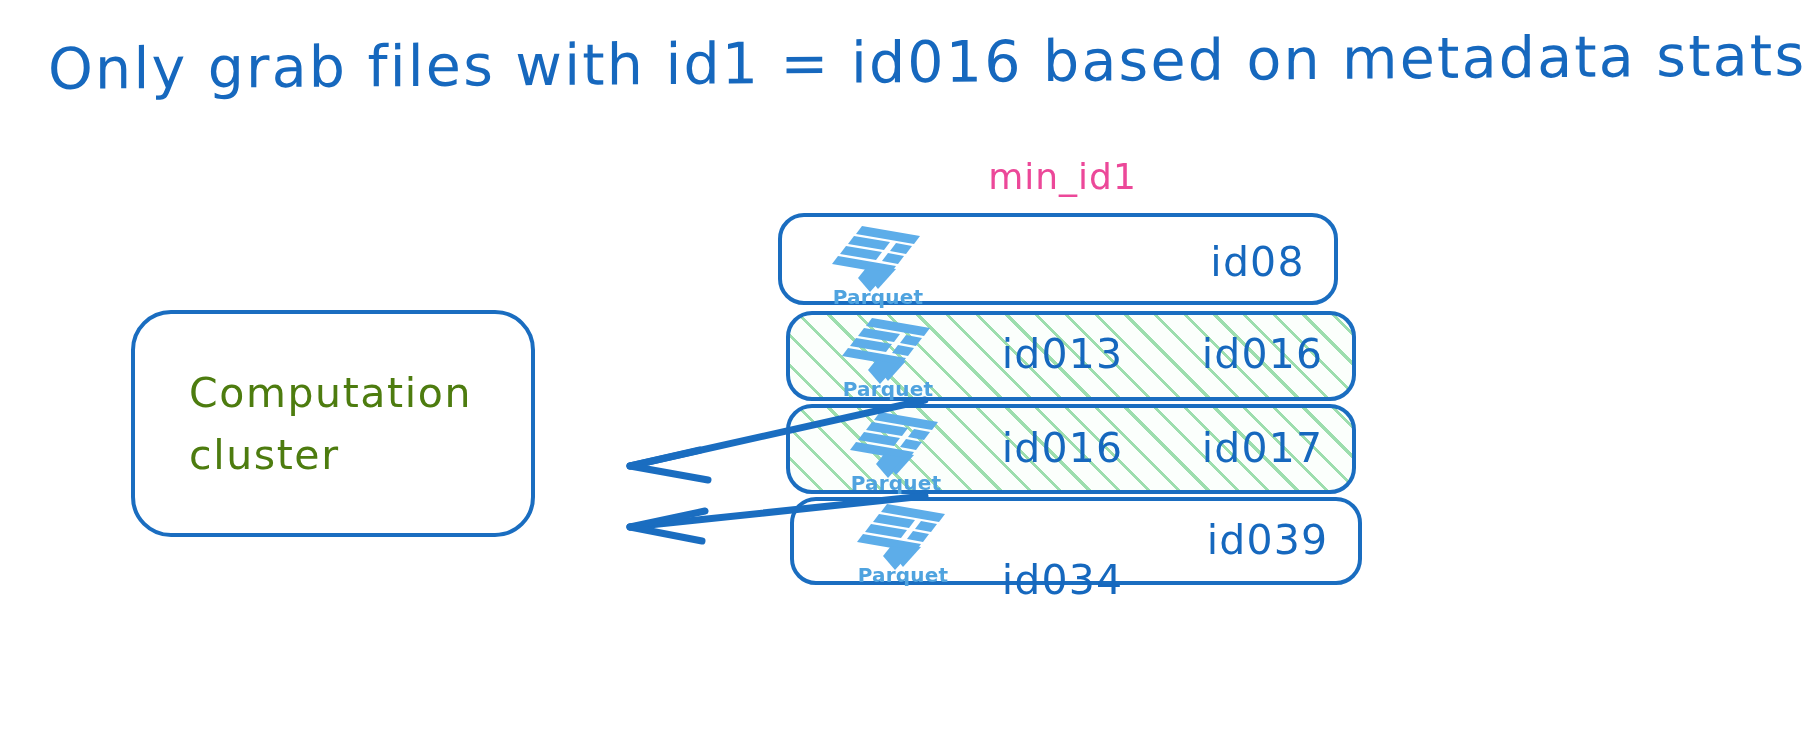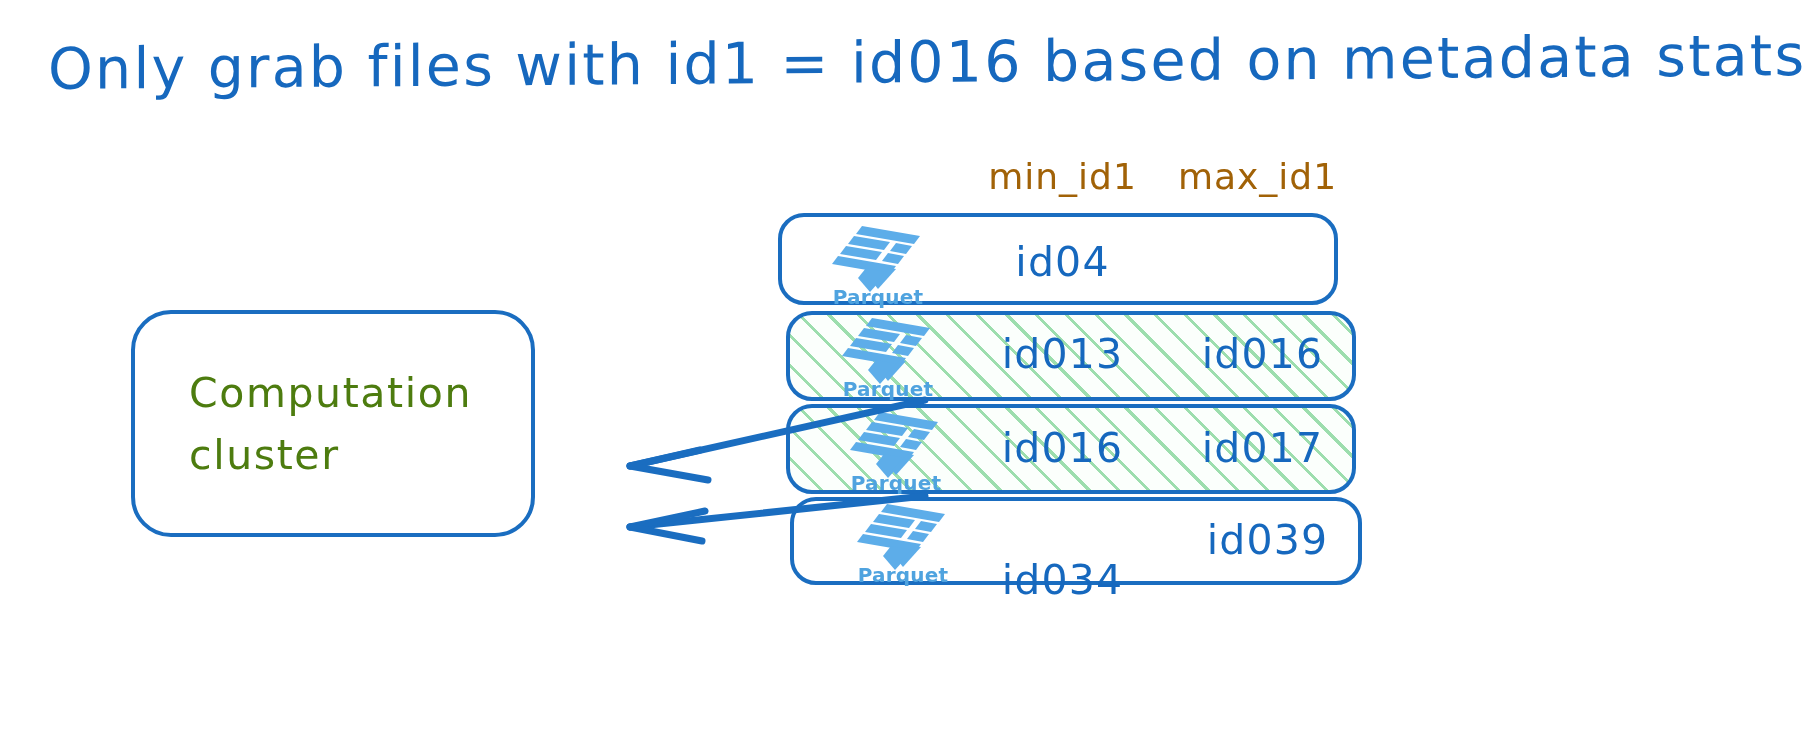--- a/index.html
+++ b/index.html
@@ -62,21 +62,21 @@
     letter-spacing: 1.6px;
     font-family: "DejaVu Sans", sans-serif;
   }
   .cluster-label .l2 { display: block; }
 
   
   .col-header {
     position: absolute;
     top: 156px;
     font-size: 36px;
-    color: #a16207;
+    color: #ec4899;
     letter-spacing: 1px;
     text-align: center;
     font-family: "DejaVu Sans", sans-serif;
     white-space: nowrap;
   }
   #hdr-min { left: 955px; width: 215px; }
   #hdr-max { left: 1150px; width: 215px; }
 
   
   .file-row {
@@ -141,40 +141,39 @@
 
   <div class="title">Only grab files with id1 = id016 based on metadata stats</div>
 
   <div class="cluster-box"></div>
   <div class="cluster-label">
     <span>Computation</span>
     <span class="l2">cluster</span>
   </div>
 
   <div class="col-header" id="hdr-min">min_id1</div>
-  <div class="col-header" id="hdr-max">max_id1</div>
 
   <div class="file-row" style="left:778px; top:213px; width:560px; height:92px;">
   </div>
   <div class="parquet-logo" style="left:830px; top:222px;">
     <svg viewBox="0 0 96 78" width="96" height="78" aria-hidden="true">
       <g fill="#5DADE9">
         <path d="M32 4 L90 14 L84 22 L26 12 Z"></path>
         <path d="M24 14 L60 20 L54 28 L18 22 Z"></path>
         <path d="M66 21 L82 24 L76 32 L60 29 Z"></path>
         <path d="M16 24 L52 30 L46 38 L10 32 Z"></path>
         <path d="M58 31 L74 34 L68 42 L52 39 Z"></path>
         <path d="M8 34 L66 44 L60 52 L2 42 Z"></path>
         <path d="M36 46 L58 50 L40 70 L28 56 Z"></path>
         <path d="M60 46 L66 47 L48 67 L44 62 Z"></path>
       </g>
     </svg>
     <div class="parquet-word">Parquet</div>
   </div>
-  <div class="row-min" style="left:955px; top:238px; width:215px;">id04</div>
+  <div class="row-max" style="left:1150px; top:238px; width:215px;">id08</div>
 
   <div class="file-row highlight" style="left:786px; top:311px; width:570px; height:90px;">
   </div>
   <div class="parquet-logo" style="left:840px; top:314px;">
     <svg viewBox="0 0 96 78" width="96" height="78" aria-hidden="true">
       <g fill="#5DADE9">
         <path d="M32 4 L90 14 L84 22 L26 12 Z"></path>
         <path d="M24 14 L60 20 L54 28 L18 22 Z"></path>
         <path d="M66 21 L82 24 L76 32 L60 29 Z"></path>
         <path d="M16 24 L52 30 L46 38 L10 32 Z"></path>

